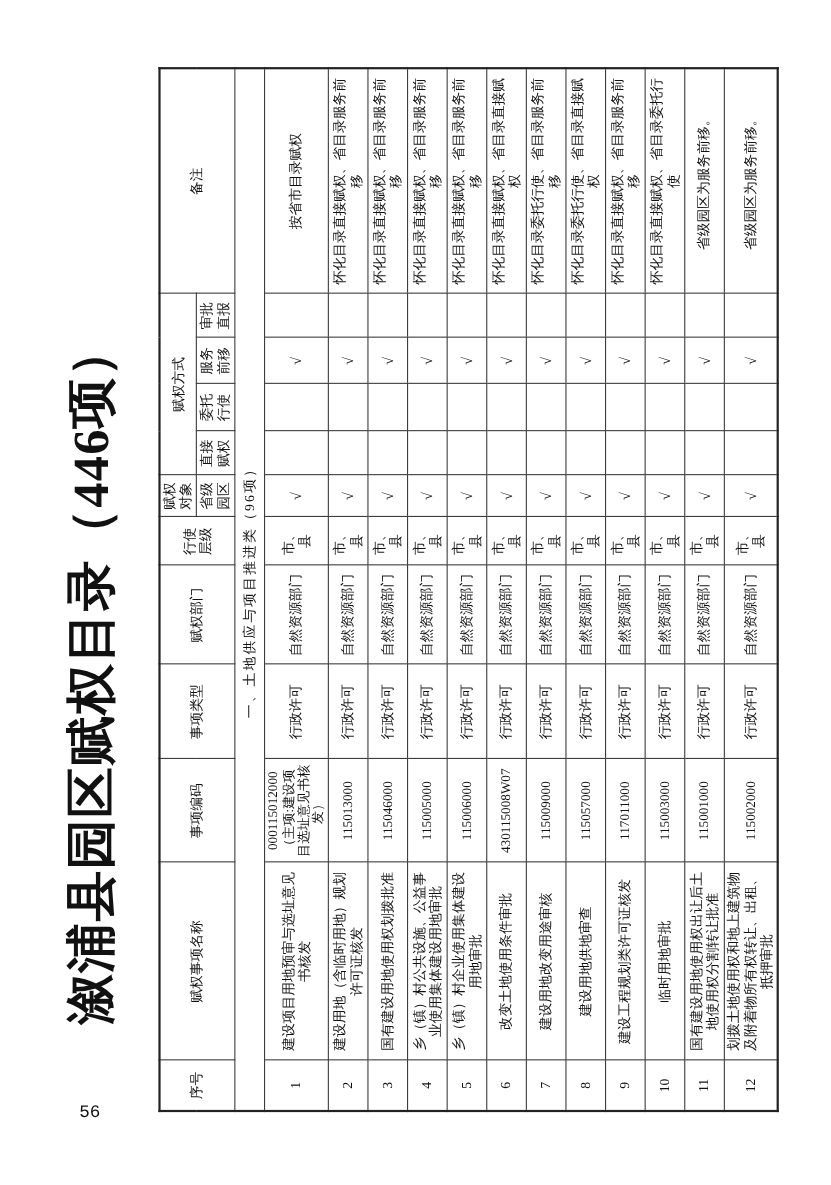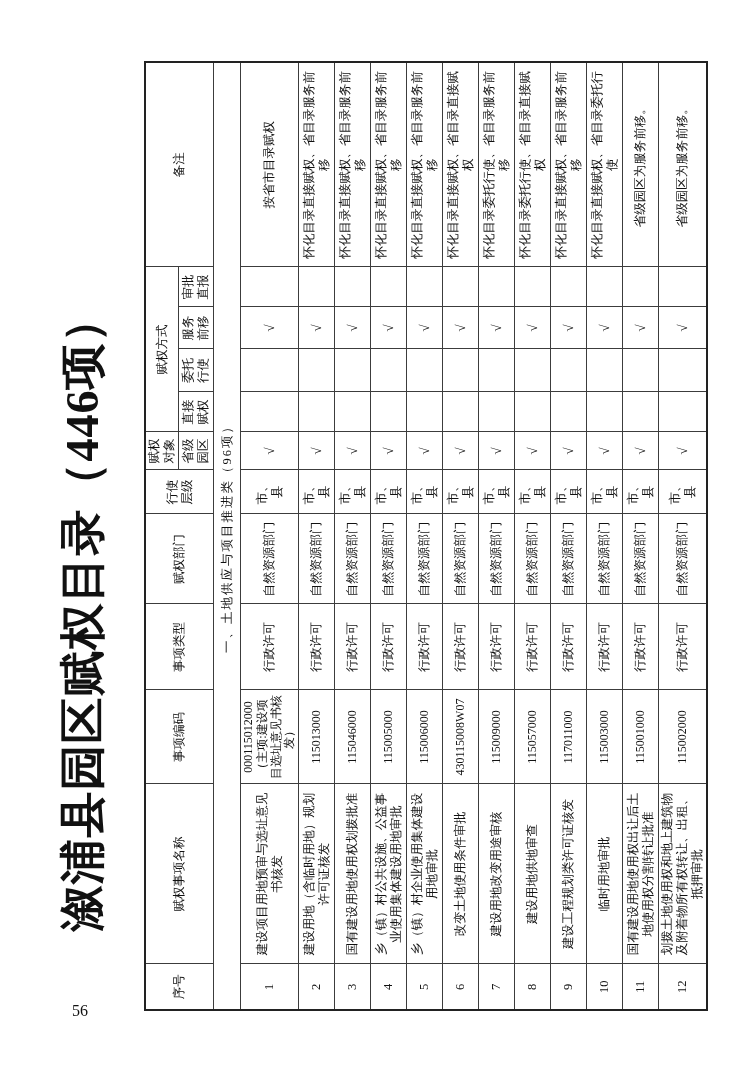--- a/index.html
+++ b/index.html
@@ -54,21 +54,21 @@
   }
   td.cell-name{text-align:left;text-align:justify;padding:2px 4px;}
   td.cell-code{font-size:12px;word-break:break-all;line-height:1.15;padding:2px 2px;}
   td.cell-remark{padding:2px 4px;}
   td.cell-check{font-size:13px;}
   tbody td{height:33px;}
   .page-number{
     position:absolute;
     left:72px;top:1002px;
     font-size:16px;
-    font-family:Liberation Serif, serif;
+    font-family:Liberation Mono, monospace;
   }
 </style>
 </head>
 <body>
 
 <div class="landscape">
   <div class="title">溆浦县园区赋权目录（446项）</div>
 
   <table class="auth">
     <colgroup>

